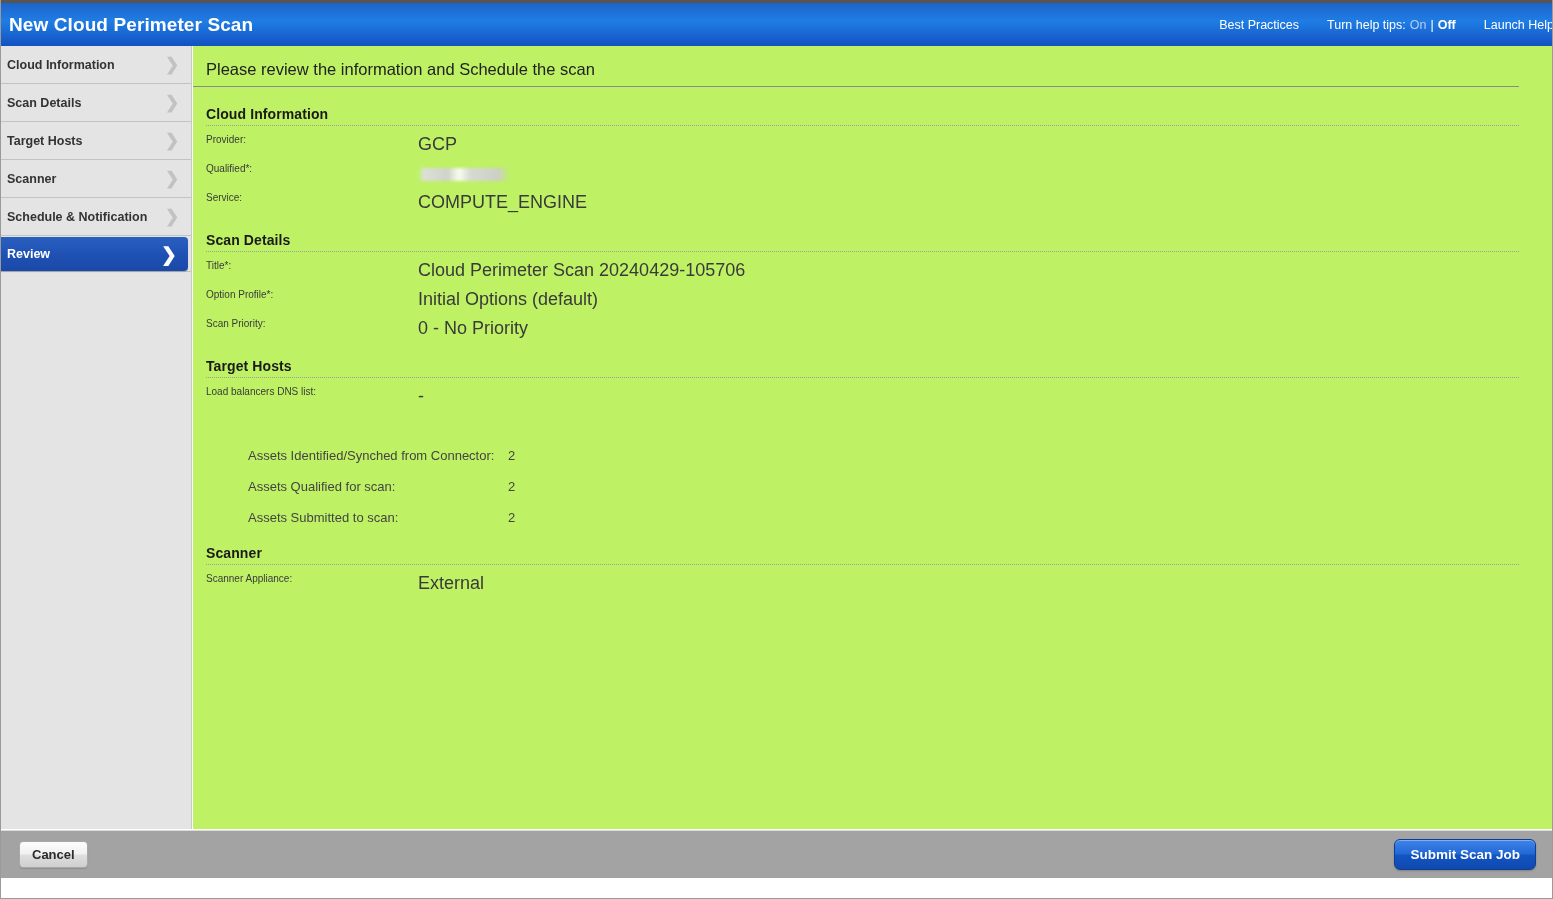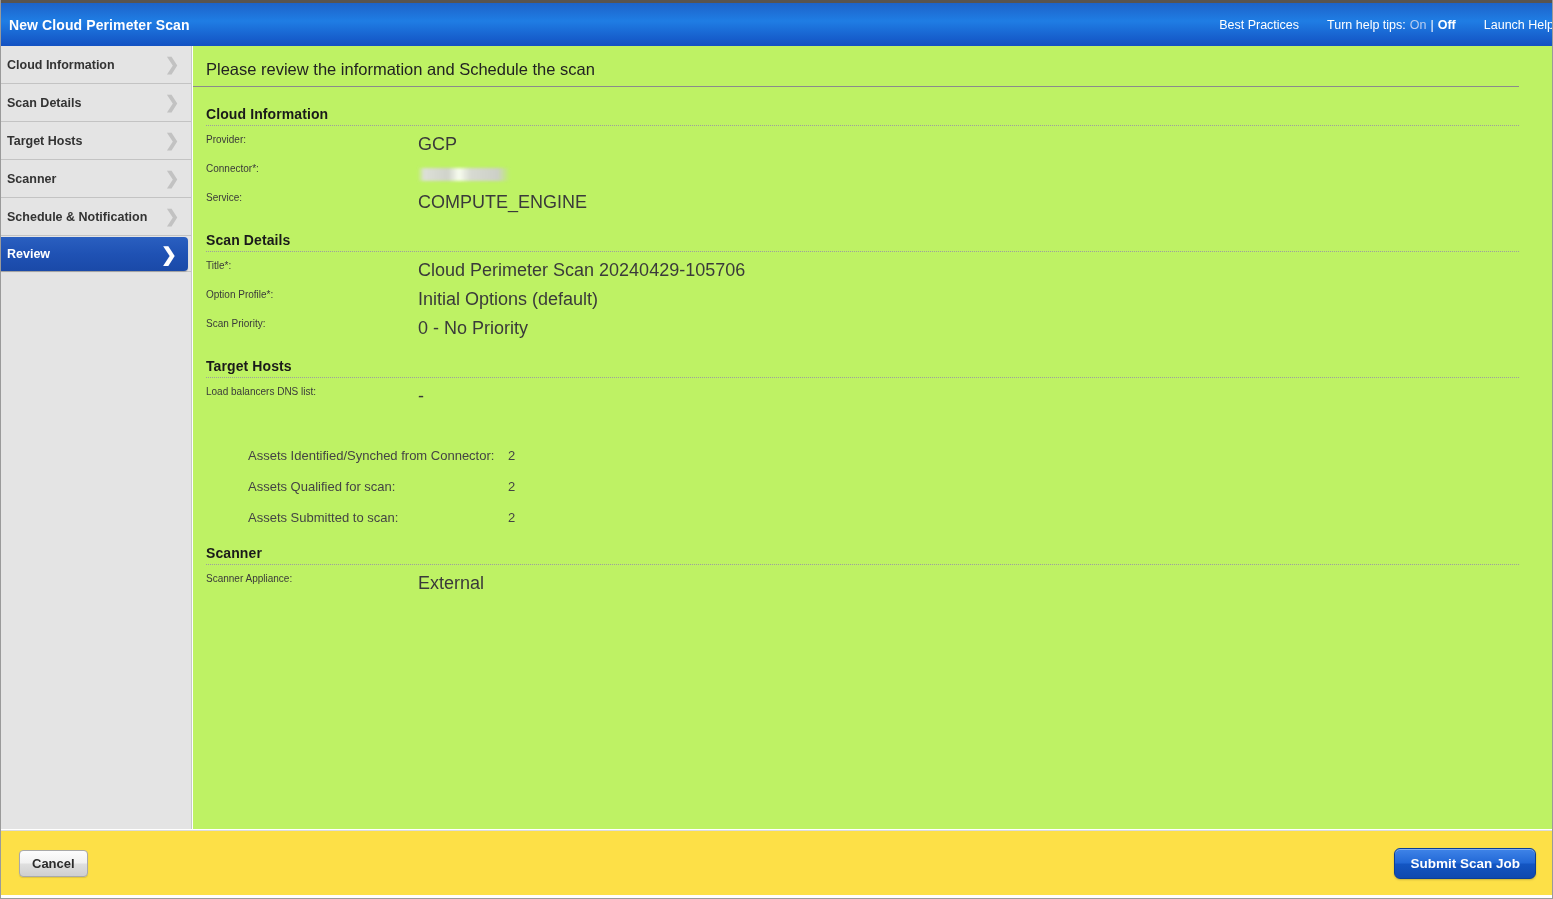--- a/index.html
+++ b/index.html
@@ -26,21 +26,21 @@
     width: 1553px;
     height: 46px;
     background: linear-gradient(to bottom, #1d63c9 0%, #1f7de4 42%, #1351c2 100%);
     border-top: 3px solid #585450;
     display: flex;
     align-items: center;
     justify-content: space-between;
   }
   .titlebar-title {
     color: #ffffff;
-    font-size: 14px;
+    font-size: 19px;
     font-weight: bold;
     padding-left: 8px;
     letter-spacing: 0.1px;
     white-space: nowrap;
   }
   .titlebar-links {
     display: flex;
     align-items: center;
     padding-right: 0;
     white-space: nowrap;
@@ -198,22 +198,22 @@
     font-size: 13px;
     color: #444444;
     line-height: 17px;
   }
 
   
   .footer {
     position: absolute;
     left: 0; top: 830px;
     width: 1551px;
-    height: 65px;
-    background: #fde047;
+    height: 48px;
+    background: #a3a3a3;
     border-top: 1px solid #dcdcdc;
     display: flex;
     align-items: center;
     justify-content: space-between;
     padding: 0 16px 0 18px;
   }
   .btn-cancel {
     font-family: "Liberation Sans", sans-serif;
     font-size: 13px;
     font-weight: bold;
@@ -289,21 +289,21 @@
 
     <div class="page-title">Please review the information and Schedule the scan</div>
 
     <div class="section">
       <div class="section-head">Cloud Information</div>
       <div class="row">
         <div class="lbl">Provider:</div>
         <div class="val">GCP</div>
       </div>
       <div class="row">
-        <div class="lbl">Connector*:</div>
+        <div class="lbl">Qualified*:</div>
         <div class="val"><span class="redacted"></span></div>
       </div>
       <div class="row">
         <div class="lbl">Service:</div>
         <div class="val">COMPUTE_ENGINE</div>
       </div>
     </div>
 
     <div class="section">
       <div class="section-head">Scan Details</div>

